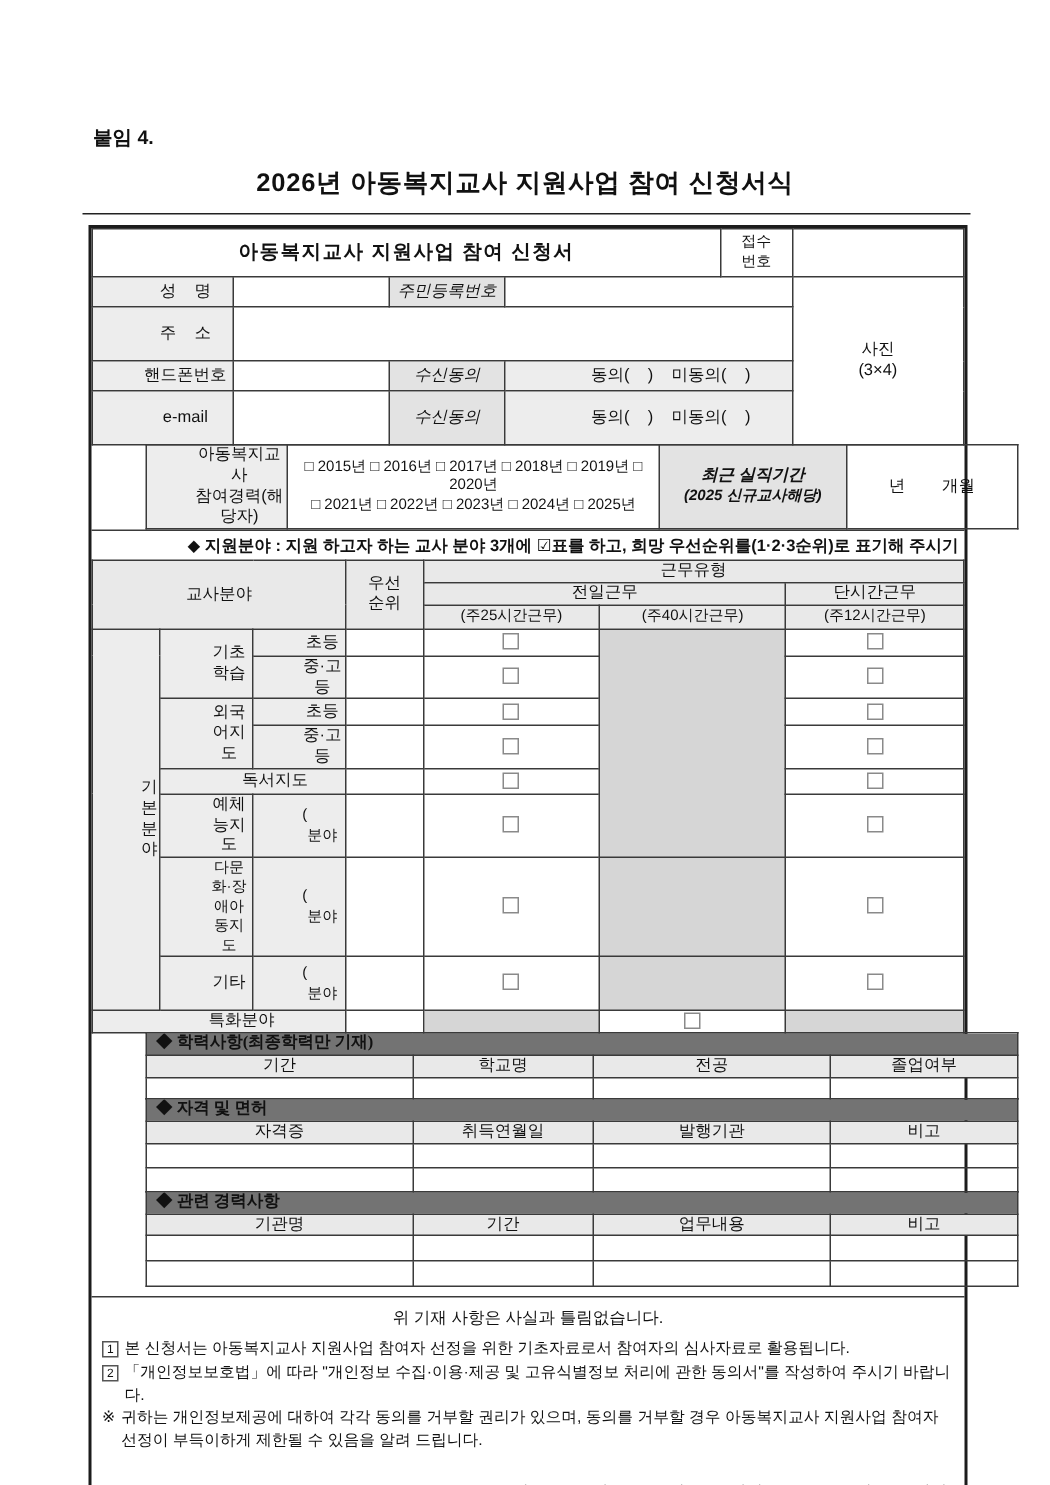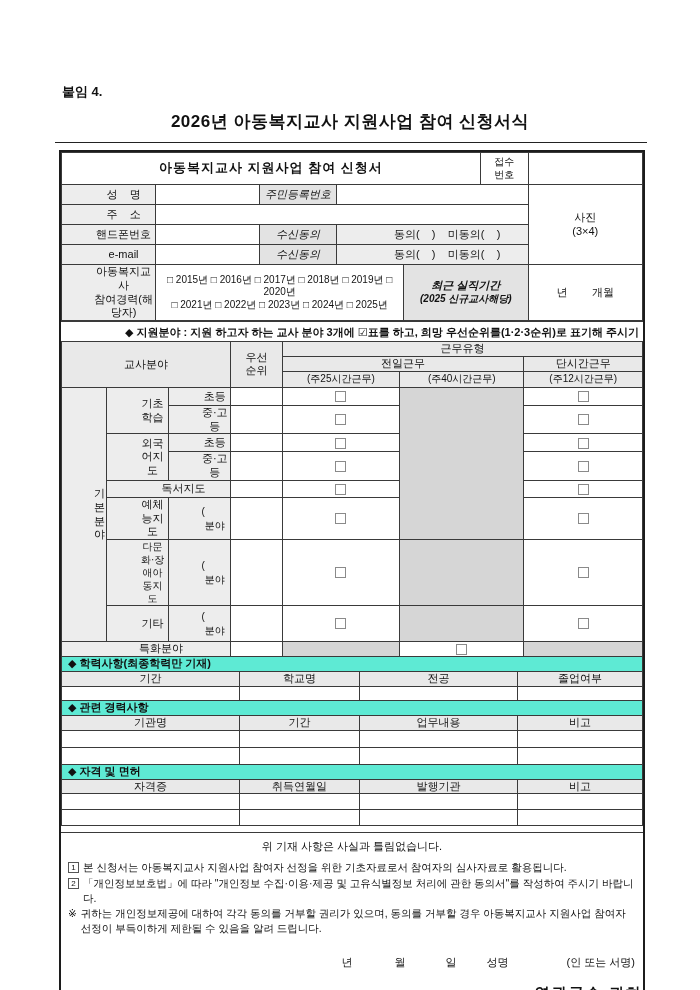--- a/index.html
+++ b/index.html
@@ -12,34 +12,34 @@
   }
   .page { position: relative; width: 700px; height: 990px; border-radius: 21px; }
   .attachment { position: absolute; top: 83px; left: 62px; font-size: 13px; font-weight: 600; }
   .main-title { position: absolute; top: 110px; left: 0; width: 100%; text-align: center;
                 font-size: 17px; font-weight: bold; letter-spacing: 0.5px; }
   .title-rule { position: absolute; top: 142px; left: 55px; width: 592px; border-top: 1.6px solid #222; }
 
   .form { position: absolute; top: 150px; left: 59px; width: 586px; border: 2px solid #1c1c1c; background: #fff; }
 
   table { width: 100%; border-collapse: collapse; table-layout: fixed; }
-  table + table { margin-top: -1px; }
+  table + table { margin-top: -1px; margin-left: 36px; }
   td { border: 1px solid #3a3a3a; font-size: 11px; text-align: center; vertical-align: middle;
        padding: 0 2px; line-height: 1.25; overflow: hidden; }
 
   .shade  { background: #ededed; padding-left: 32px; }
   .shade2 { background: #e3e3e3; font-style: italic; }
   .block  { background: #d6d6d6; }
-  .sechead { background: #5eead4; text-align: left; font-weight: bold; padding-left: 6px; font-size: 11px; }
+  .sechead { background: #737373; text-align: left; font-weight: bold; padding-left: 6px; font-size: 11px; font-family: Liberation Serif, serif; }
   .colhead { background: #e9e9e9; }
   .pre { white-space: pre; }
   .bold { font-weight: bold; }
   .fs10 { font-size: 10px; }
 
-  tr.h32{height:32px} tr.h20{height:20px} tr.h19{height:20px} tr.h41{height:41px}
+  tr.h32{height:32px} tr.h20{height:20px} tr.h19{height:36px} tr.h41{height:41px}
   tr.h15{height:15px} tr.h16{height:16px} tr.h18{height:18px} tr.h17{height:17px}
   tr.h36{height:36px} tr.h14{height:14px}
 
   .form-title { font-weight: bold; font-size: 13px; letter-spacing: 1px; }
   .cb { display:inline-block; width:11px; height:11px; border:1.5px solid #8a8a8a; background:#fff; vertical-align:middle; }
   .paren-cell { font-size: 10px; line-height: 1.35; }
   .wrapword { word-break: break-all; font-size: 10px; line-height: 1.3; }
 
   .notice { border-top: 1px solid #3a3a3a; padding: 3px 4px 0 4px; font-weight: bold; font-size: 11px; line-height: 1.45; text-align: right; }
   .notice .l2 { padding-left: 12px; }
@@ -279,67 +279,67 @@
 
     <table>
       <colgroup>
         <col style="width:30.6%">
           <col style="width:20.7%">
           <col style="width:27.2%">
           <col style="width:21.5%">
       </colgroup>
       <tbody>
           <tr class="h15">
+        <td colspan="4" class="sechead">◆ 자격 및 면허</td>
+      </tr>
+      <tr class="h14">
+        <td class="colhead">자격증</td>
+        <td class="colhead">취득연월일</td>
+        <td class="colhead">발행기관</td>
+        <td class="colhead">비고</td>
+      </tr>
+      <tr class="h16">
+        <td></td>
+        <td></td>
+        <td></td>
+        <td></td>
+      </tr>
+      <tr class="h16">
+        <td></td>
+        <td></td>
+        <td></td>
+        <td></td>
+      </tr>
+    </tbody>
+      </table>
+
+    <table>
+      <colgroup>
+        <col style="width:30.6%">
+          <col style="width:20.7%">
+          <col style="width:27.2%">
+          <col style="width:21.5%">
+      </colgroup>
+      <tbody>
+          <tr class="h15">
         <td colspan="4" class="sechead">◆ 관련 경력사항</td>
       </tr>
       <tr class="h14">
         <td class="colhead">기관명</td>
         <td class="colhead">기간</td>
         <td class="colhead">업무내용</td>
         <td class="colhead">비고</td>
       </tr>
       <tr class="h17">
         <td></td>
         <td></td>
         <td></td>
         <td></td>
       </tr>
       <tr class="h17">
-        <td></td>
-        <td></td>
-        <td></td>
-        <td></td>
-      </tr>
-    </tbody>
-      </table>
-
-    <table>
-      <colgroup>
-        <col style="width:30.6%">
-          <col style="width:20.7%">
-          <col style="width:27.2%">
-          <col style="width:21.5%">
-      </colgroup>
-      <tbody>
-          <tr class="h15">
-        <td colspan="4" class="sechead">◆ 자격 및 면허</td>
-      </tr>
-      <tr class="h14">
-        <td class="colhead">자격증</td>
-        <td class="colhead">취득연월일</td>
-        <td class="colhead">발행기관</td>
-        <td class="colhead">비고</td>
-      </tr>
-      <tr class="h16">
-        <td></td>
-        <td></td>
-        <td></td>
-        <td></td>
-      </tr>
-      <tr class="h16">
         <td></td>
         <td></td>
         <td></td>
         <td></td>
       </tr>
     </tbody>
       </table>
 
     <div class="declaration">위 기재 사항은 사실과 틀림없습니다.</div>
 

